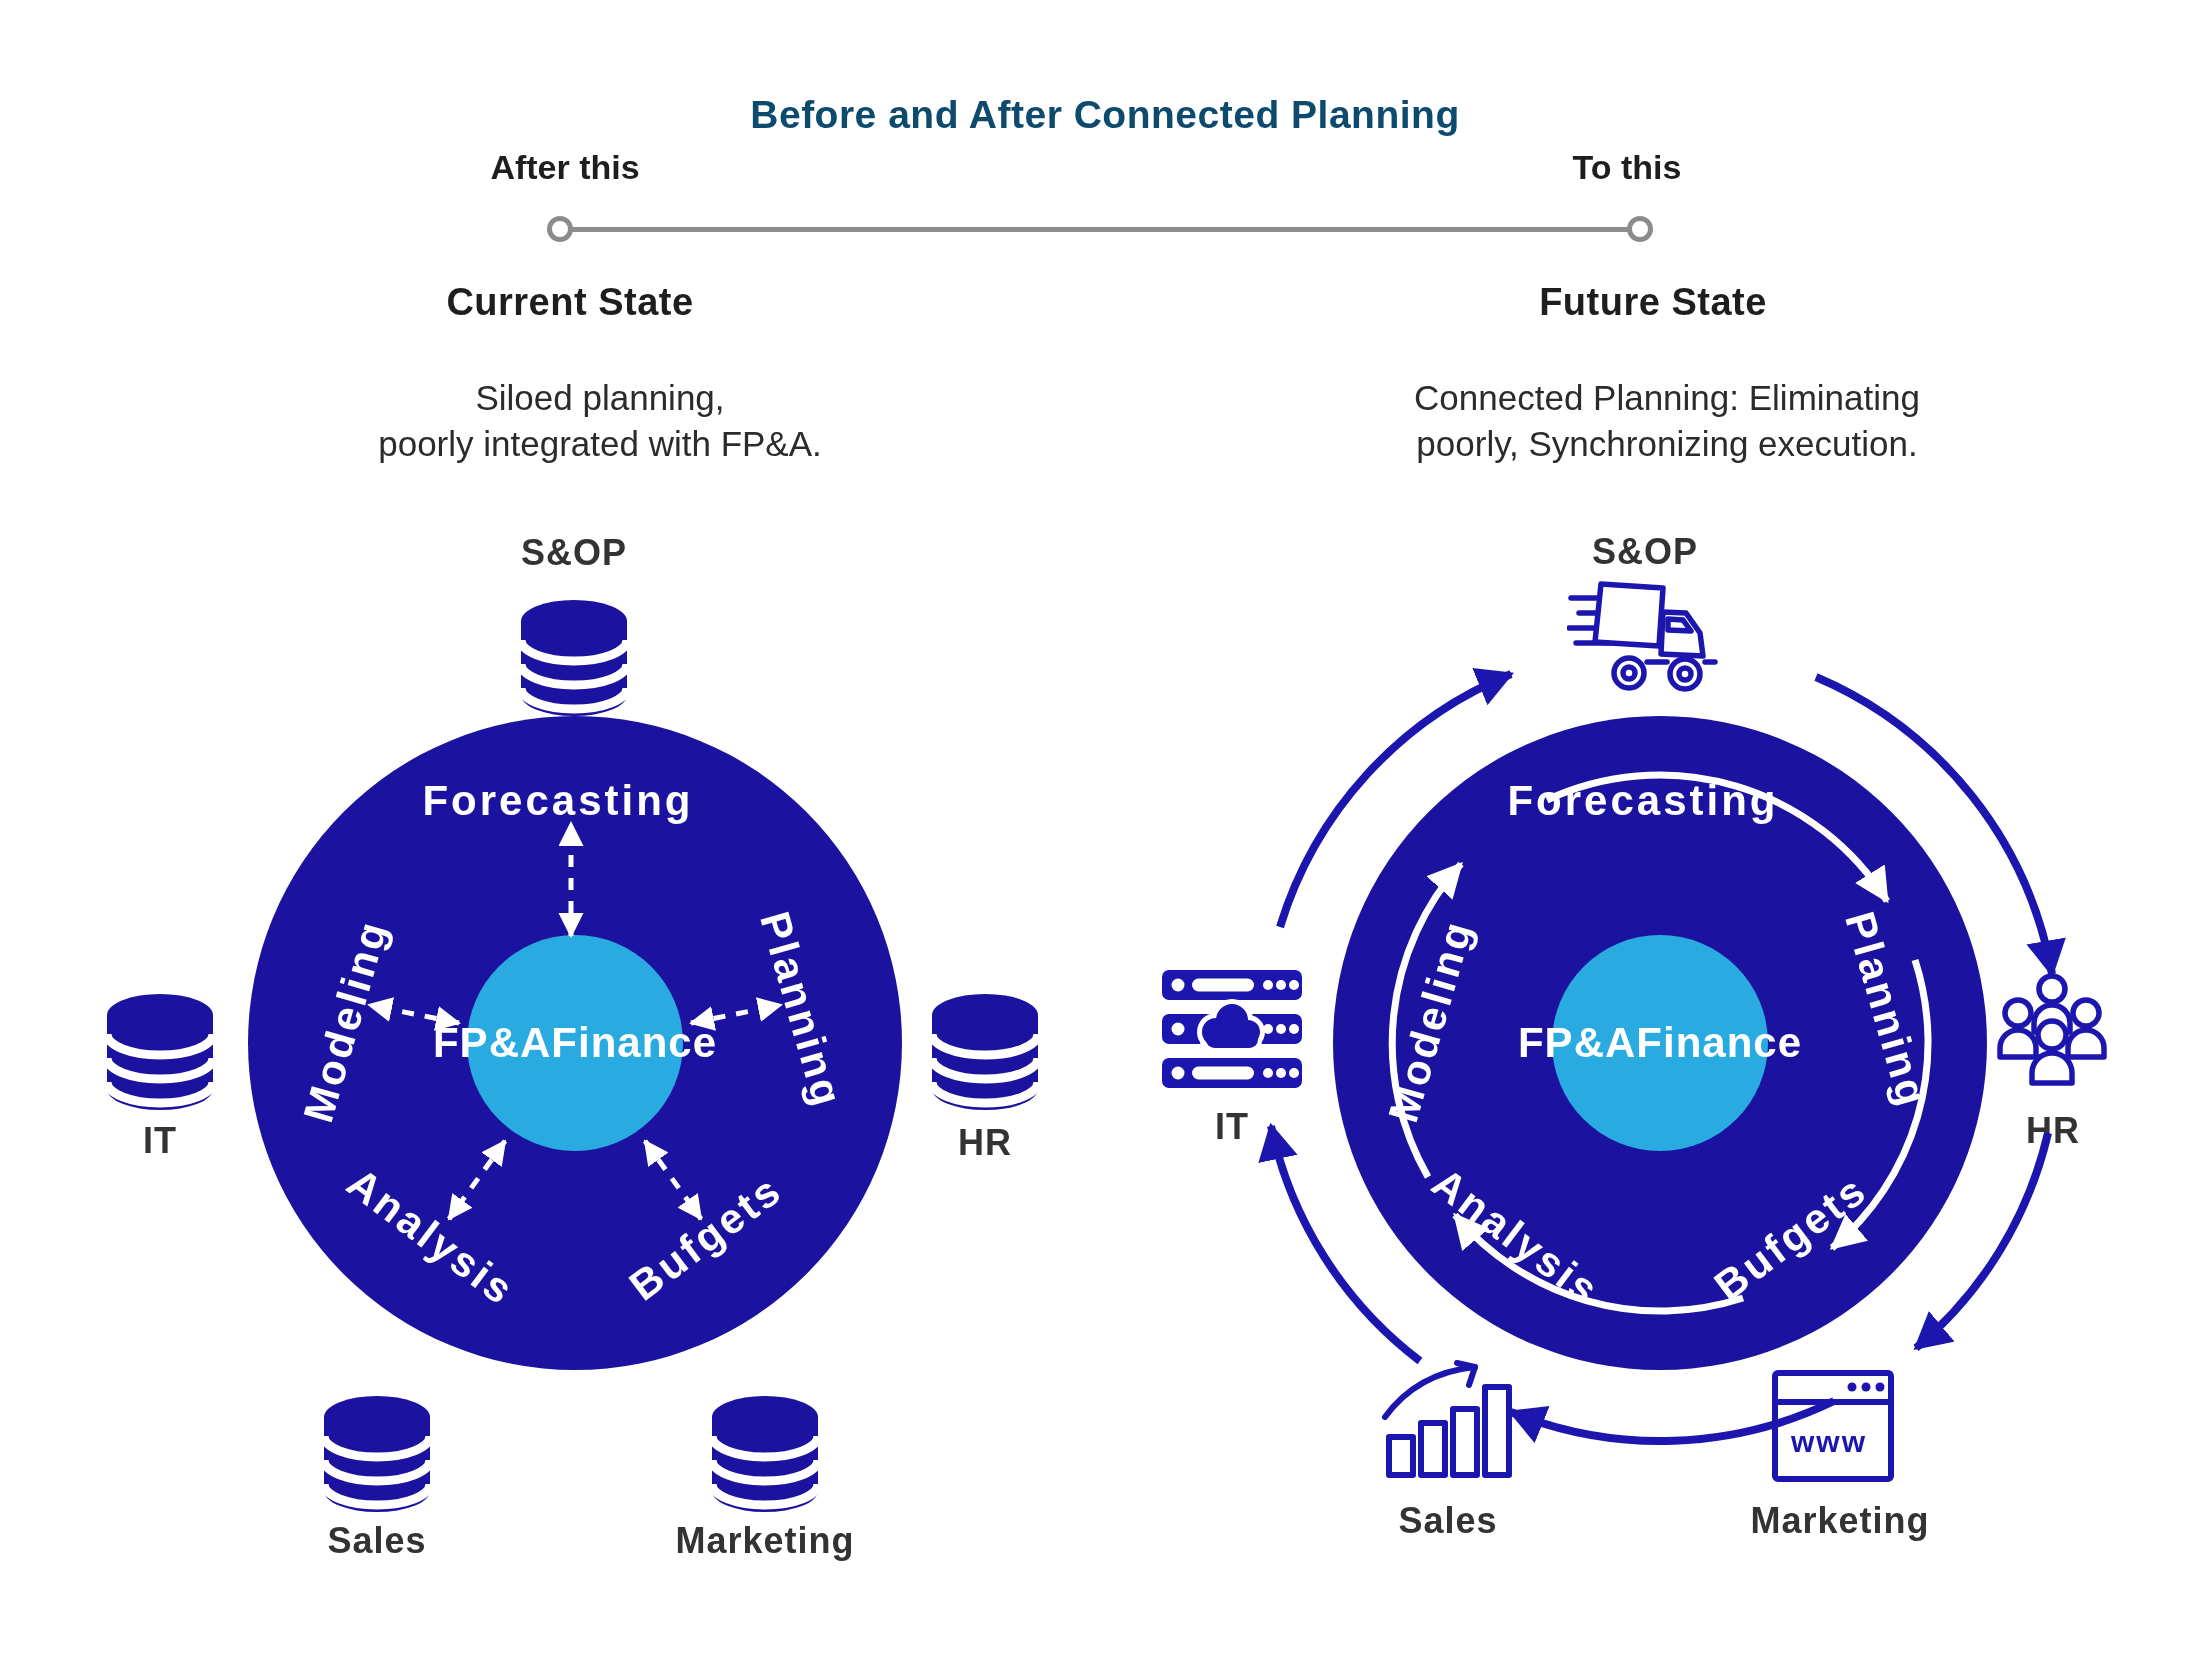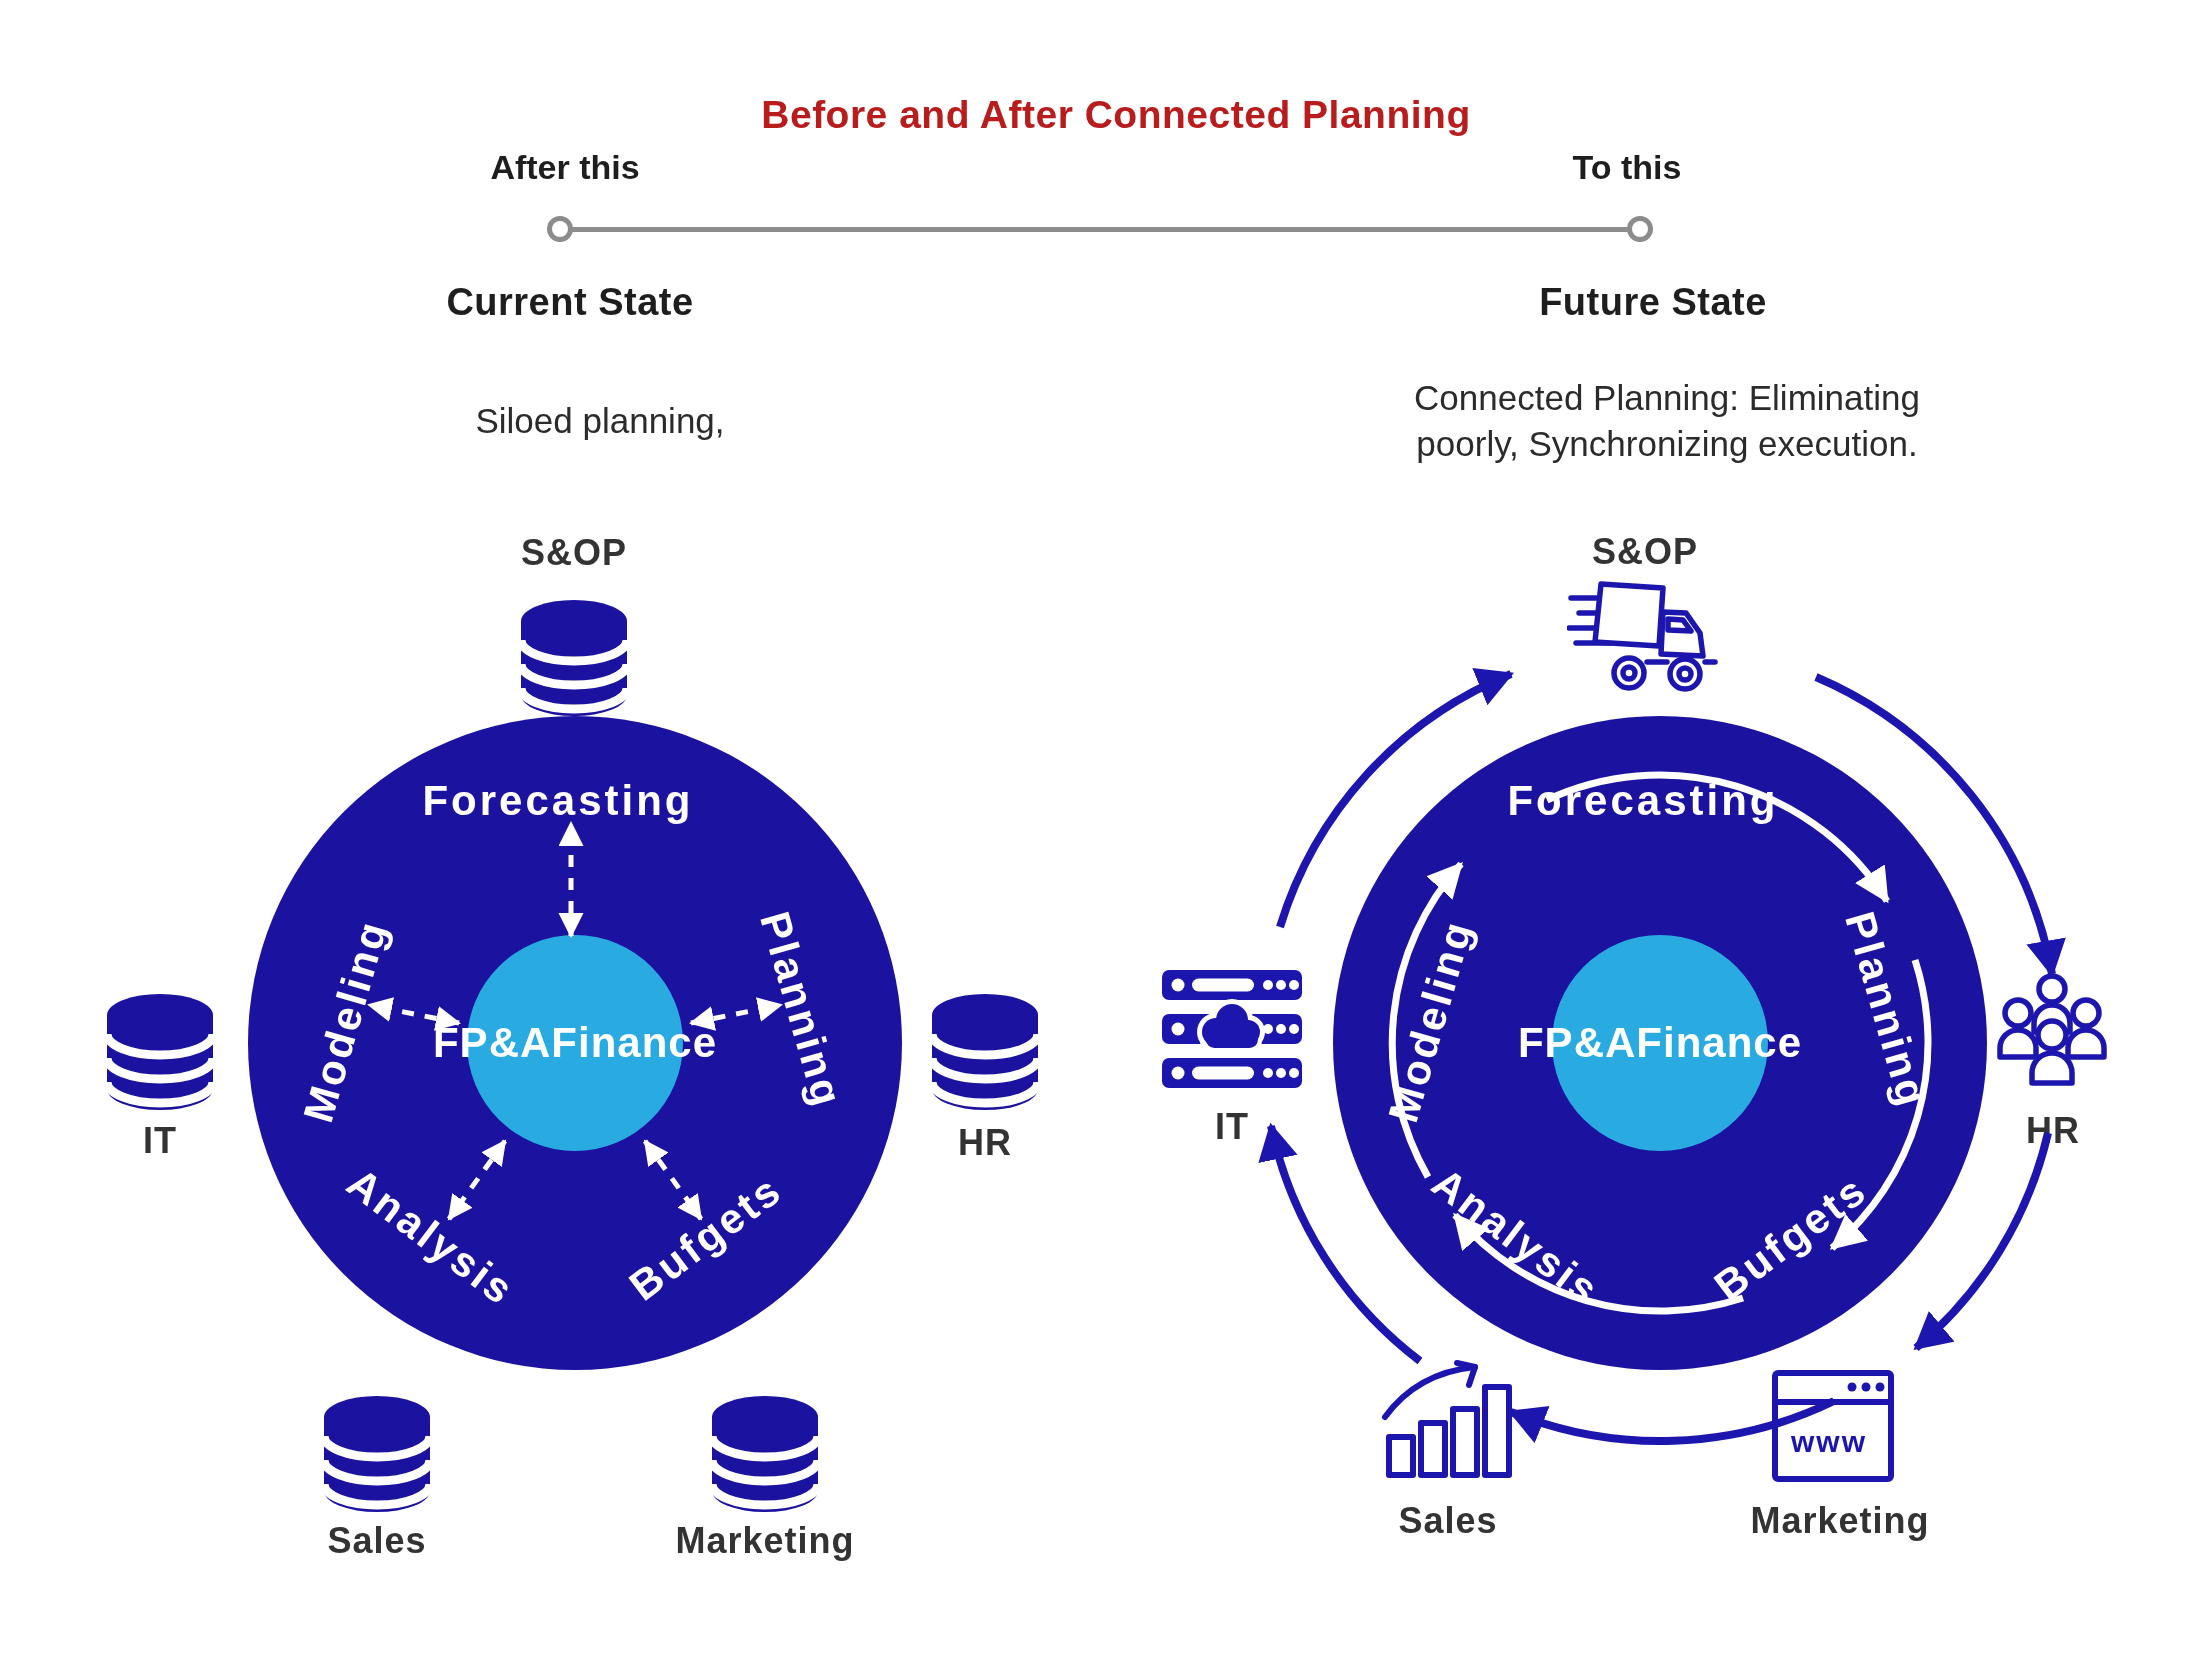--- a/index.html
+++ b/index.html
@@ -1,20 +1,20 @@
 <!DOCTYPE html>
 <html><head>
 <meta charset="utf-8">
 <style>
   html,body{margin:0;padding:0;background:#fff;}
   .stage{position:relative;width:2210px;height:1666px;background:#fff;overflow:hidden;
          font-family:"Liberation Sans",sans-serif;}
   .abs{position:absolute;}
   .cc{position:absolute;transform:translate(-50%,-50%);text-align:center;white-space:nowrap;}
-  .title{font-size:39px;font-weight:700;color:#b91c1c;letter-spacing:.5px;margin-left:11px;}
+  .title{font-size:39px;font-weight:700;color:#0c4a6e;letter-spacing:.5px;}
   .fromto{font-size:34px;font-weight:600;color:#1e1e1e;}
   .state{font-size:38px;font-weight:700;color:#1e1e1e;letter-spacing:.5px;}
   .desc{font-size:35px;font-weight:500;color:#2b2b2b;line-height:1.32;text-align:center;}
   .tl-line{height:5px;background:#8c8c8c;}
   .tl-dot{width:26px;height:26px;border:5px solid #8c8c8c;border-radius:50%;background:#fff;box-sizing:border-box;}
   .bigcircle{width:654px;height:654px;border-radius:50%;background:#1b129f;}
   .centercircle{width:216px;height:216px;border-radius:50%;background:#29abe2;
     display:flex;flex-direction:row;align-items:center;justify-content:center;}
   .centercircle div{font-size:42px;font-weight:700;color:#fff;line-height:1.18;letter-spacing:1px;}
   .ring{font-size:42px;font-weight:700;color:#fff;letter-spacing:3px;}
@@ -33,20 +33,21 @@
 
   <div class="abs tl-line" style="left:560px;top:227px;width:1080px;"></div>
   <div class="abs tl-dot" style="left:547px;top:216px;"></div>
   <div class="abs tl-dot" style="left:1627px;top:216px;"></div>
 
   <div class="cc state" style="left:570px;top:302px;">Current State</div>
   <div class="cc state" style="left:1653px;top:302px;text-align:right;">Future State</div>
 
   <div class="cc desc" style="left:600px;top:421px;">
     <div>Siloed planning,</div>
+    <div>poorly integrated with FP&amp;A.</div>
   </div>
   <div class="cc desc" style="left:1667px;top:421px;">
     <div>Connected Planning: Eliminating</div>
     <div>poorly, Synchronizing execution.</div>
   </div>
 
   <div class="abs bigcircle" style="left:248px;top:716px;"></div>
 
   <div class="cc ring" style="left:558px;top:801px;">Forecasting</div>
   <div class="cc ring" style="left:346px;top:1021px;transform:translate(-50%,-50%) rotate(-74deg);">Modeling</div>

